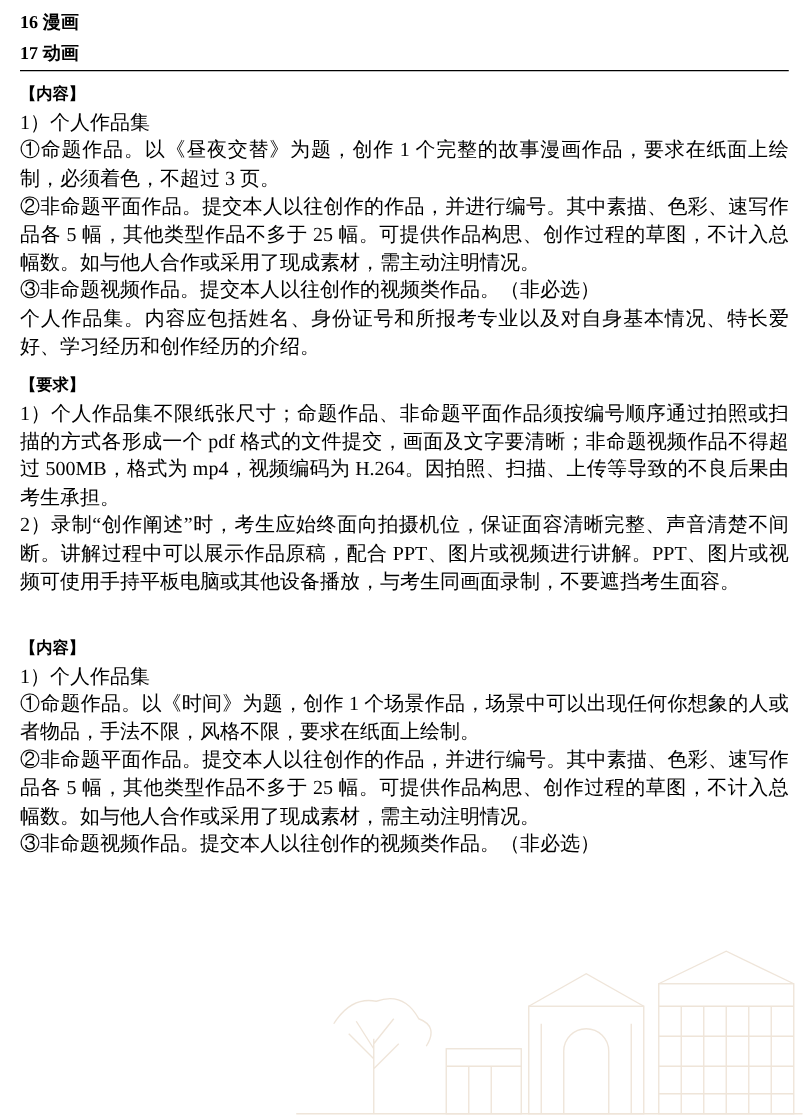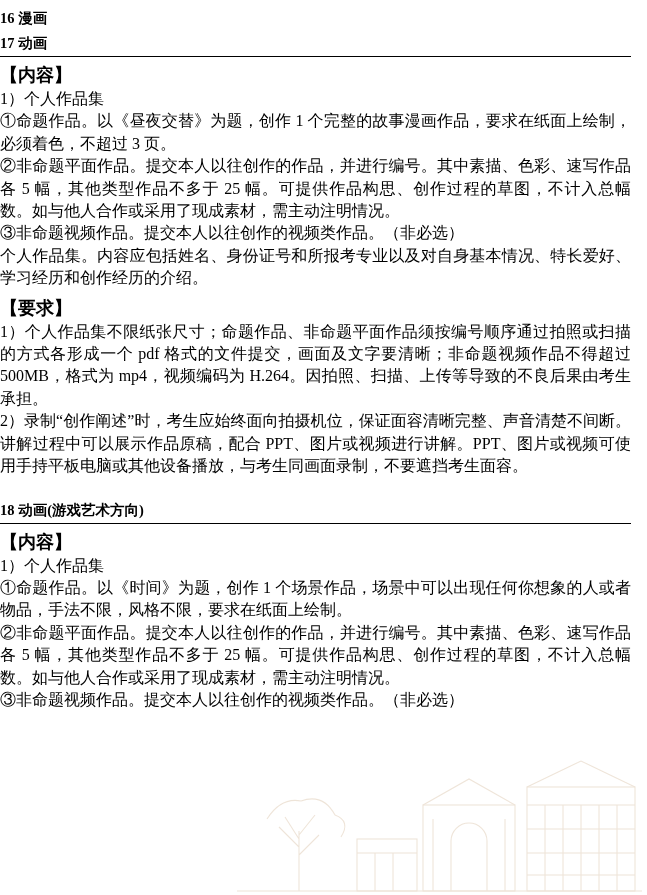--- a/index.html
+++ b/index.html
@@ -13,21 +13,21 @@
     font-family: "Liberation Serif", "DejaVu Serif", serif;
     color: #000000;
     position: relative;
     overflow: hidden;
   }
   .page {
     position: relative;
     width: 647px;
     height: 651px;
     box-sizing: border-box;
-    padding: 8px 16px 0 0;
+    padding: 8px 16px 0 16px;
     z-index: 2;
   }
   
   .watermark {
     position: absolute;
     right: 0;
     bottom: 0;
     width: 420px;
     height: 160px;
     z-index: 1;
@@ -44,21 +44,21 @@
   .sec-head.rule {
     border-bottom: 1.6px solid #000;
     padding-bottom: 3px;
     margin-bottom: 6px;
   }
   .sec-head.first {
     margin-bottom: 3px;
   }
   .block-title {
     font-weight: bold;
-    font-size: 18px;
+    font-size: 13px;
     line-height: 22px;
     margin: 7px 0 2px 0;
   }
   p.body {
     font-size: 16px;
     line-height: 22.4px;
     margin: 0;
     text-align: justify;
     text-justify: inter-ideograph;
   }
@@ -81,21 +81,20 @@
   <p class="body">③非命题视频作品。提交本人以往创作的视频类作品。（非必选）</p>
   <p class="body">个人作品集。内容应包括姓名、身份证号和所报考专业以及对自身基本情况、特长爱好、学习经历和创作经历的介绍。</p>
 
   <div class="block-title">【要求】</div>
 
   <p class="body">1）个人作品集不限纸张尺寸；命题作品、非命题平面作品须按编号顺序通过拍照或扫描的方式各形成一个 pdf 格式的文件提交，画面及文字要清晰；非命题视频作品不得超过 500MB，格式为 mp4，视频编码为 H.264。因拍照、扫描、上传等导致的不良后果由考生承担。</p>
   <p class="body">2）录制“创作阐述”时，考生应始终面向拍摄机位，保证面容清晰完整、声音清楚不间断。讲解过程中可以展示作品原稿，配合 PPT、图片或视频进行讲解。PPT、图片或视频可使用手持平板电脑或其他设备播放，与考生同画面录制，不要遮挡考生面容。</p>
 
   <div class="spacer-lg"></div>
 
-  <div class="sec-head rule">18 动画(游戏艺术方向)</div>
 
   <div class="block-title">【内容】</div>
 
   <p class="body">1）个人作品集</p>
   <p class="body">①命题作品。以《时间》为题，创作 1 个场景作品，场景中可以出现任何你想象的人或者物品，手法不限，风格不限，要求在纸面上绘制。</p>
   <p class="body">②非命题平面作品。提交本人以往创作的作品，并进行编号。其中素描、色彩、速写作品各 5 幅，其他类型作品不多于 25 幅。可提供作品构思、创作过程的草图，不计入总幅数。如与他人合作或采用了现成素材，需主动注明情况。</p>
   <p class="body">③非命题视频作品。提交本人以往创作的视频类作品。（非必选）</p>
 
 </div>
 

